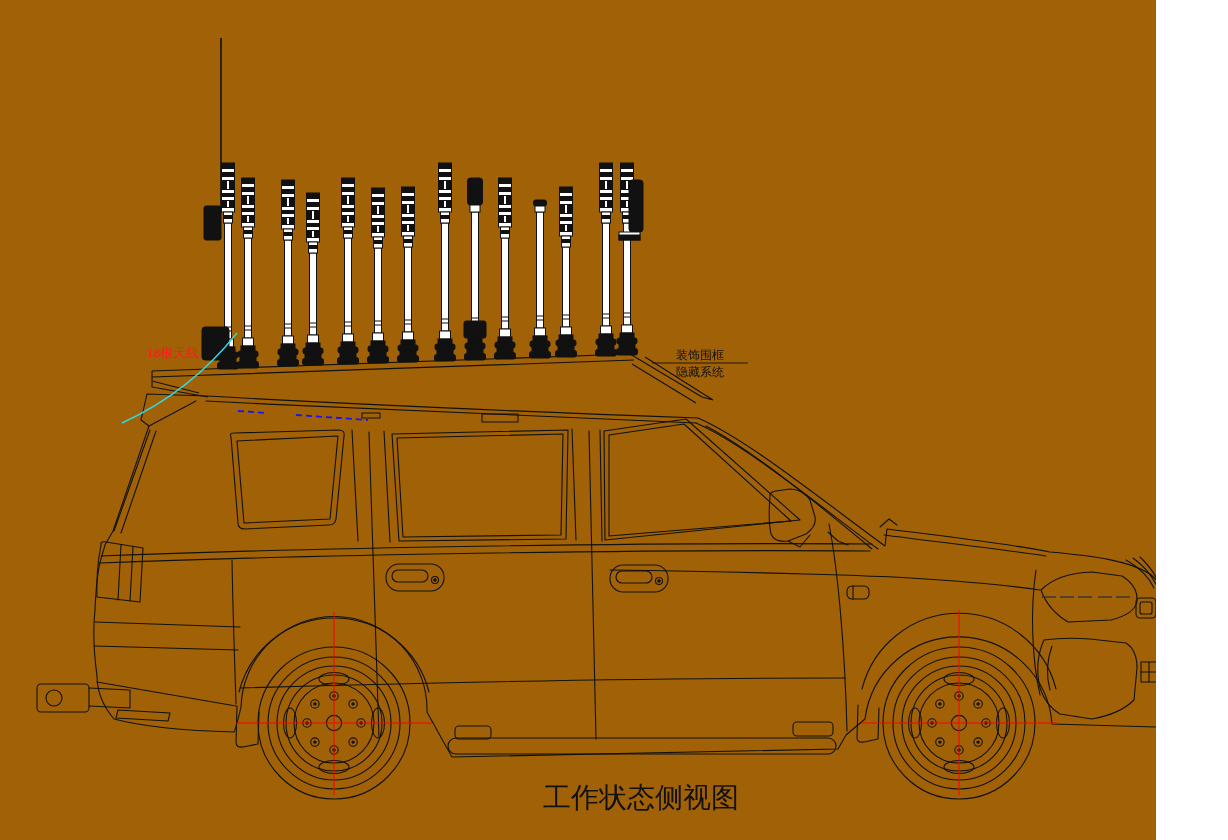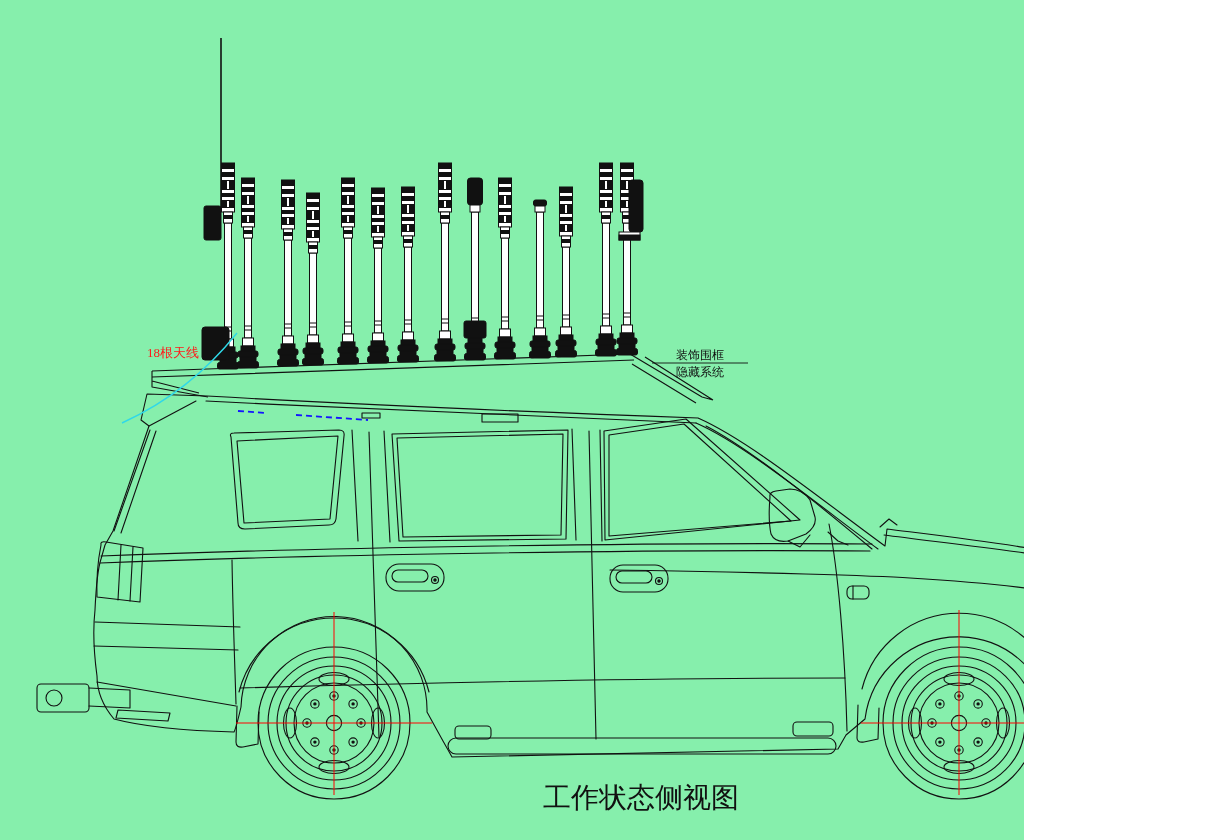--- a/index.html
+++ b/index.html
@@ -1,16 +1,16 @@
 <!DOCTYPE html>
 <html><head>
 <meta charset="utf-8">
 <style>
   html,body{margin:0;padding:0;background:#ffffff;}
-  .canvas{position:relative;width:1024px;height:840px;background:#86efac;overflow:hidden;
+  .canvas{position:relative;width:1156px;height:840px;background:#a16207;overflow:hidden;
           font-family:"Liberation Serif","DejaVu Serif",serif;}
   svg{display:block}
   text{font-family:"Liberation Serif","DejaVu Serif",serif;}
   .t-title{font-size:28px;fill:#111;}
   .t-ann{font-size:13px;}
   .t-frame{font-size:12px;fill:#111;}
 </style>
 </head>
 <body>
 

